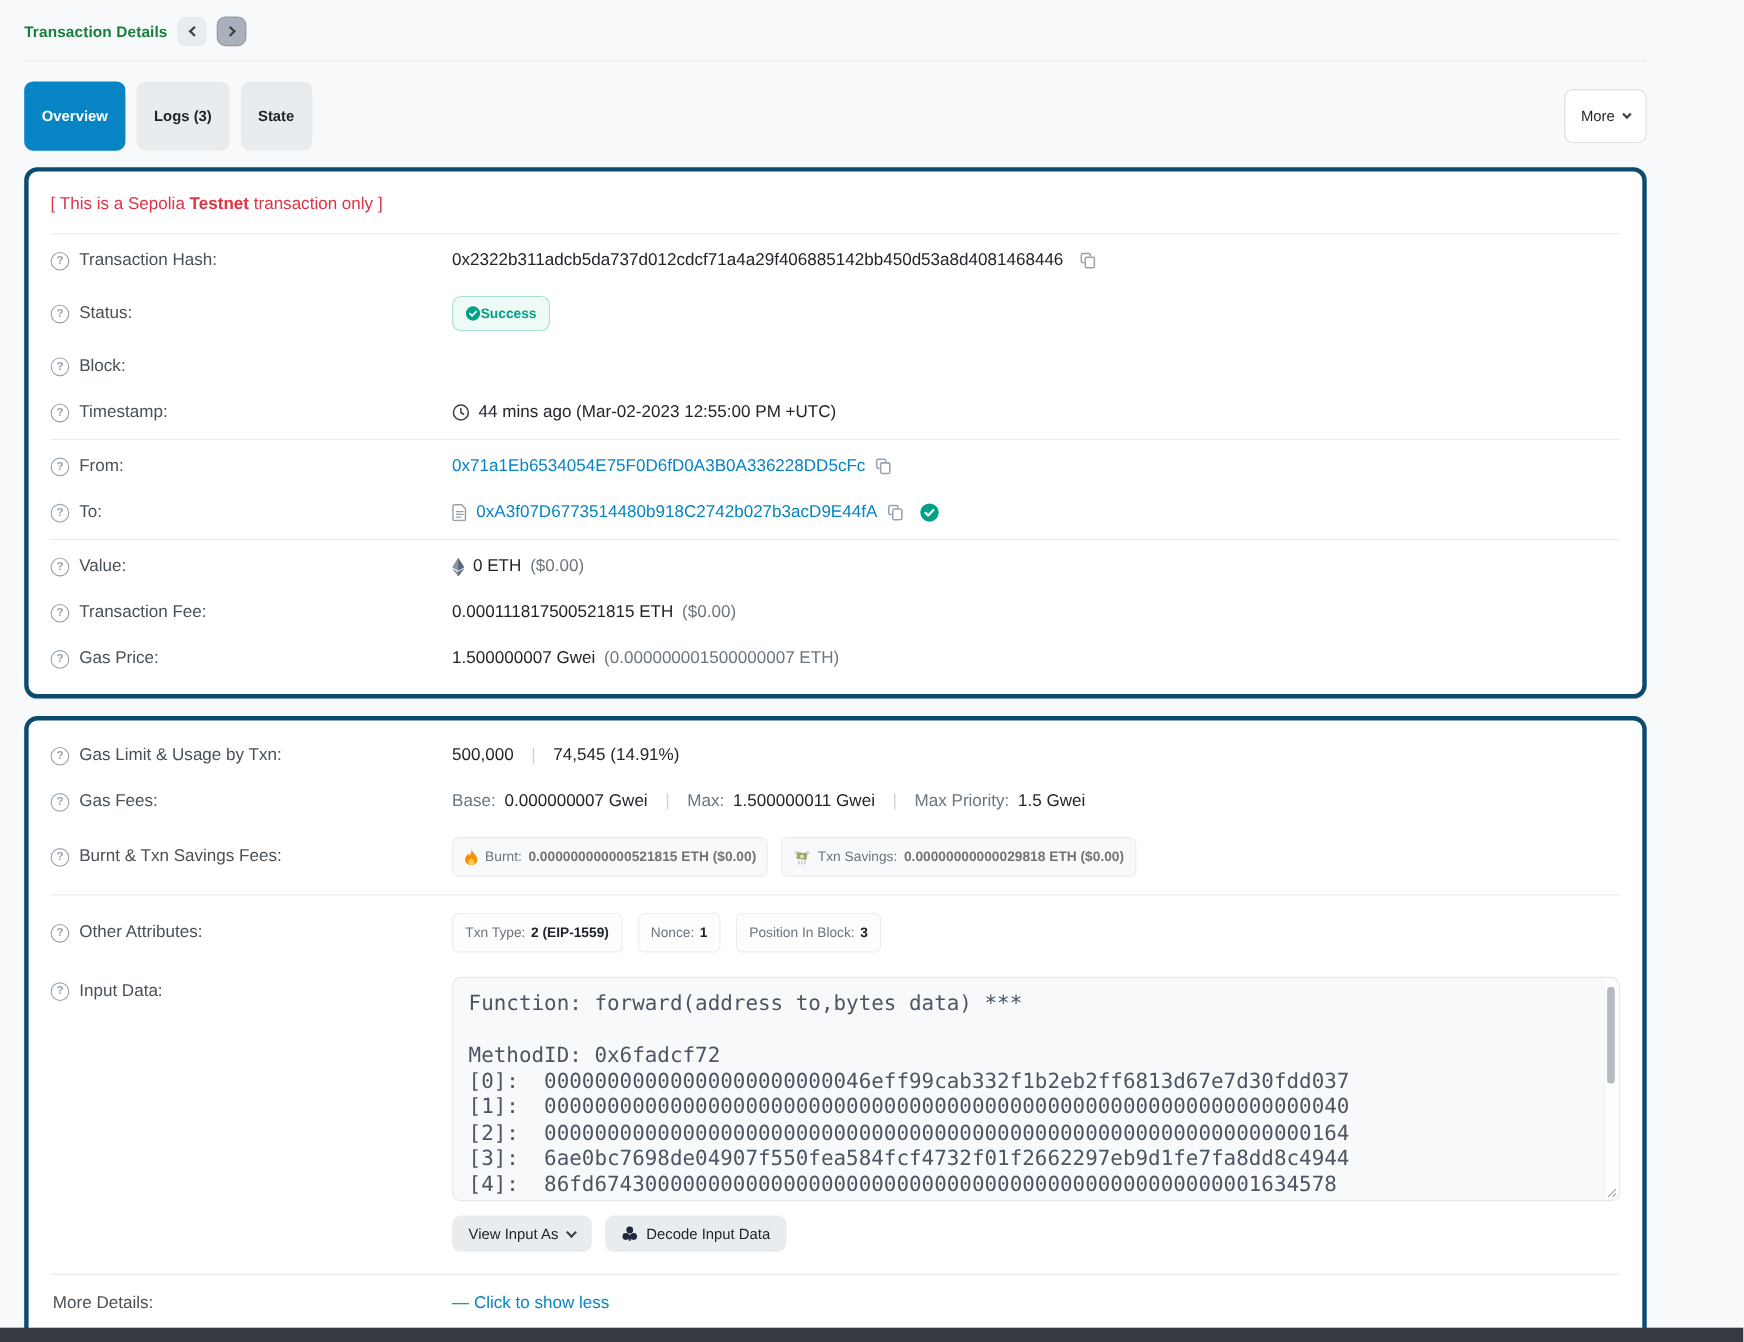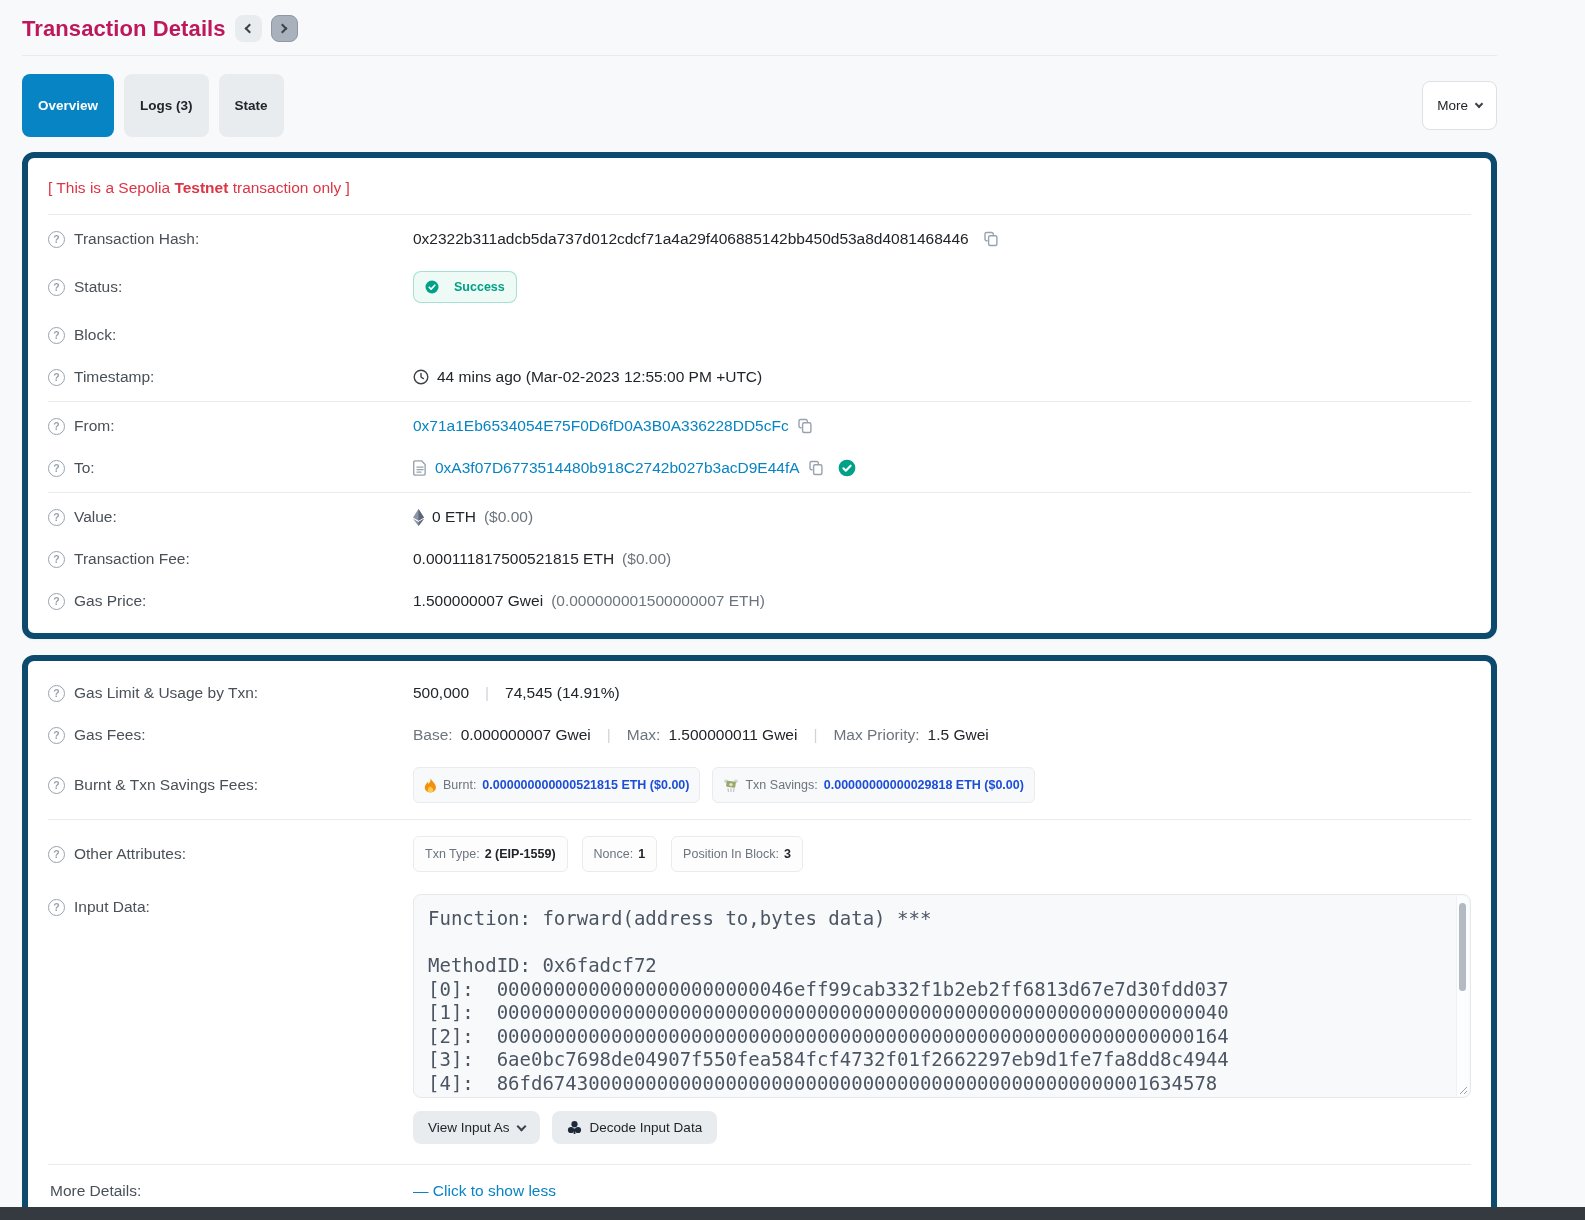--- a/index.html
+++ b/index.html
@@ -8,71 +8,71 @@
     background:#f8f9fb;
     font-family:"Liberation Sans", sans-serif;
     color:#212529;
     position:relative;
     overflow:hidden;
   }
   .page { width:1475px; margin-left:22px; }
 
   
   .hdr { display:flex; align-items:center; gap:9px; padding:15px 0 13px; }
-  .hdr h1 { font-size:22px; font-weight:700; color:#be185d; letter-spacing:.1px; }
+  .hdr h1 { font-size:14px; font-weight:700; color:#15803d; letter-spacing:.1px; }
   .nav-btn { width:27px; height:27px; border:none; border-radius:8px; background:#e9ecef;
     display:inline-flex; align-items:center; justify-content:center; cursor:pointer; }
   .nav-btn.dark { background:#a9b1bd; border:1px solid #8f97a3; }
   .chev { width:7px; height:7px; border-right:2px solid #3c4248; border-bottom:2px solid #3c4248; display:inline-block; }
   .chev.left  { transform:rotate(135deg); margin-left:3px; }
   .chev.right { transform:rotate(-45deg); margin-right:3px; }
   .chev.down  { transform:rotate(45deg); margin-top:-3px; }
   .hdr-divider { border-top:1px solid #e9ecef; }
 
   
   .tabs-row { display:flex; align-items:center; justify-content:space-between; margin:18px 0 15px; }
   .tabs { display:flex; gap:10px; }
   .tab { border:none; border-radius:8px; padding:24px 16px; font-size:13.5px; font-weight:600;
     background:#e9ecef; color:#212529; cursor:pointer; font-family:inherit; }
   .tab.active { background:#0784c3; color:#fff; }
   .more-btn { background:#fff; border:1px solid #dde0e5; border-radius:8px; padding:16px 14px;
     font-size:13.5px; color:#212529; display:inline-flex; align-items:center; gap:8px; cursor:pointer; font-family:inherit; }
   .more-btn .chev { width:6px; height:6px; }
 
   
-  .card { background:#fff; border:6px solid #0c4a6e; border-radius:12px; padding:6px 20px;
+  .card { background:#fff; border:4px solid #0c4a6e; border-radius:12px; padding:6px 20px;
     margin-bottom:16px; box-shadow:0 1px 2px rgba(16,24,40,.04); }
 
   .notice { padding:15px 0 17px; font-size:15.5px; color:#dc3545; }
   .notice strong { font-weight:700; }
   .divider { border-top:1px solid #e9ecef; }
 
   .row { display:flex; align-items:center; padding:11px 0; font-size:15.5px; line-height:20px; }
   .row.top { align-items:flex-start; }
   .row-label { width:365px; flex:none; display:flex; align-items:center; gap:9px; color:#495057; }
   .row.top .row-label { margin-top:3px; }
   .help { width:17px; height:17px; flex:none; border:1.5px solid #99a3ae; border-radius:50%;
     color:#99a3ae; font-size:10.5px; font-weight:700; display:inline-flex; align-items:center;
     justify-content:center; cursor:pointer; }
   .row-value { flex:1; display:flex; align-items:center; gap:8px; flex-wrap:wrap; color:#212529; }
   .muted { color:#6c757d; }
   .pipe { color:#ced4da; margin:0 8px; }
   .link { color:#0784c3; text-decoration:none; cursor:pointer; }
   .copy-btn, .icon-btn { background:none; border:none; padding:0; cursor:pointer; display:inline-flex; align-items:center; }
 
-  .success-badge { display:inline-flex; align-items:center; gap:15px; padding:5px 11px;
+  .success-badge { display:inline-flex; align-items:center; gap:0; padding:5px 11px;
     border:1px solid rgba(0,161,134,.3); background:#eefaf5; border-radius:8px;
     color:#00a186; font-size:12.5px; font-weight:600; }
   .conf-badge { padding:6px 10px; border:1px solid #e9ecef; background:#f8f9fa; border-radius:6px;
     font-size:11.5px; font-weight:700; color:#212529; margin-left:6px; }
 
   .fee-badges { display:flex; gap:12px; }
   .mini-badge { display:inline-flex; align-items:center; gap:6px; padding:7px 10px;
     border:1px solid #e9ecef; background:#f8f9fa; border-radius:6px; font-size:12.5px; color:#6c757d; }
-  .mini-badge b { color:#1d4ed8; font-weight:700; }
+  .mini-badge b { color:#737373; font-weight:700; }
 
   .attr-badges { display:flex; gap:14px; }
   .attr-badge { display:inline-flex; gap:5px; padding:7px 11px; border:1px solid #e9ecef;
     background:#fdfdfe; border-radius:6px; font-size:12.5px; color:#6c757d; }
   .attr-badge b { color:#212529; font-weight:700; }
 
   
   .input-wrap { width:100%; }
   .input-box { position:relative; width:100%; height:204px; background:#f8f9fa;
     border:1px solid #e6e9ec; border-radius:8px; overflow:hidden; }

